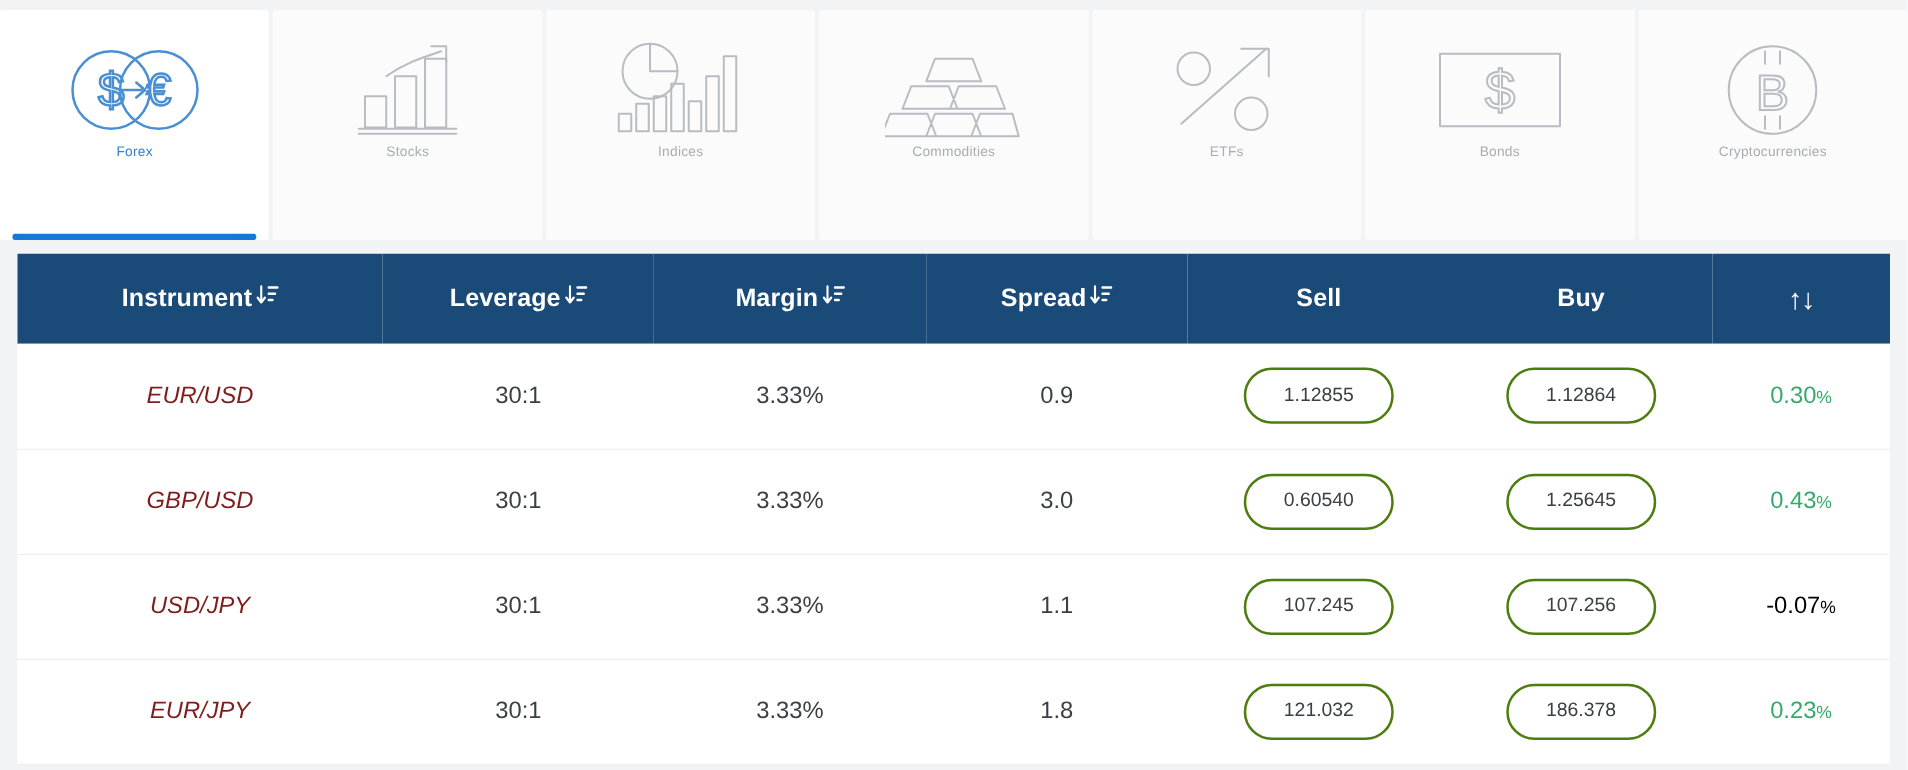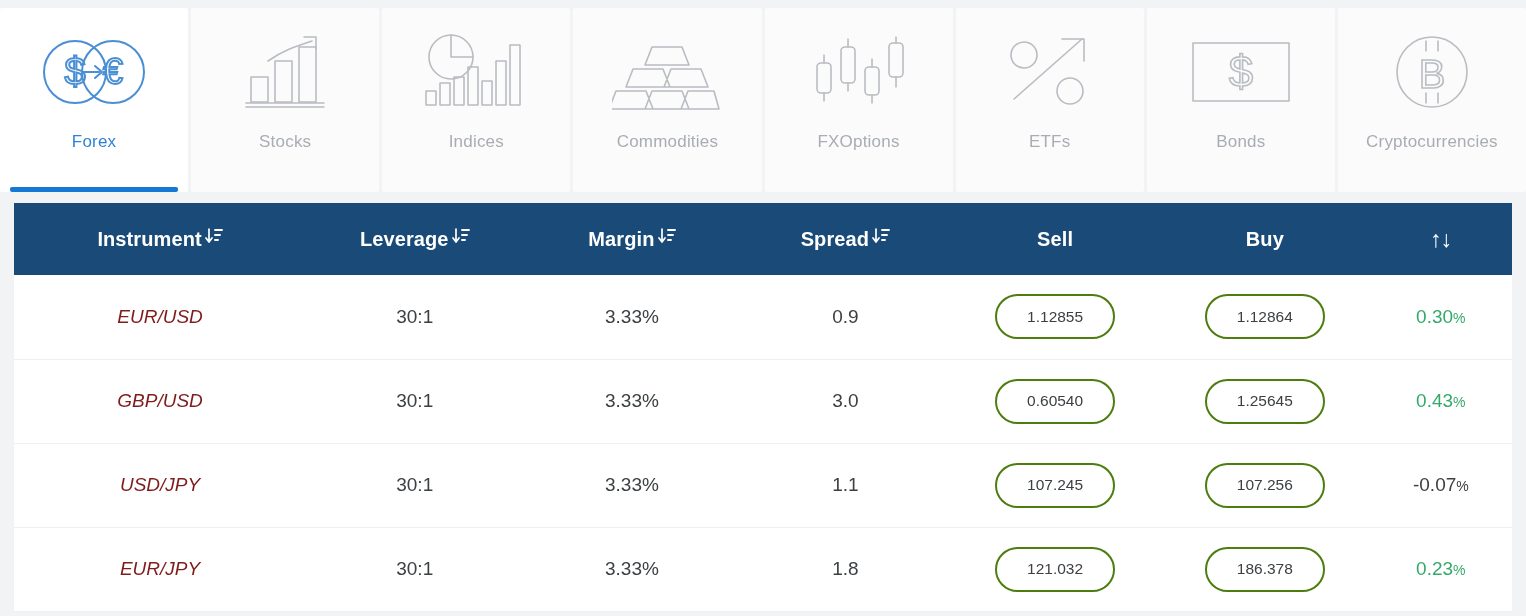--- a/index.html
+++ b/index.html
@@ -33,24 +33,24 @@
   }
   .tab-card.inactive { background: #fbfbfc; }
 
   .tab-icon {
     height: 84px;
     display: flex;
     align-items: center;
     justify-content: center;
   }
   .tab-label {
-    font-size: 17px;
+    font-size: 11px;
     color: #a9adb3;
     letter-spacing: .2px;
-    margin-top: 18px;
+    margin-top: 2px;
   }
   .tab-card.active .tab-label { color: #3083d4; }
 
   .active-bar {
     position: absolute;
     left: 10px;
     right: 10px;
     bottom: 0;
     height: 5px;
     background: #1578d3;
@@ -118,21 +118,21 @@
     border-radius: 24px;
     background: #ffffff;
     color: #3c4043;
     font-size: 15.5px;
     cursor: pointer;
   }
 
   .change { font-size: 19px; white-space: nowrap; }
   .change .pct { font-size: 14px; }
   .change.up   { color: #35a96a; text-align: right; }
-  .change.down { color: #404040; }
+  .change.down { color: #000000; }
 
   .arrows { font-size: 23px; font-weight: normal; letter-spacing: -1px; }
 </style>
 </head>
 <body>
 
 <div class="tab-strip" id="tab-strip">
     <div class="tab-card active">
       <div class="tab-icon">
         <svg width="110" height="78" viewBox="0 0 110 78">
@@ -178,35 +178,20 @@
     </div>
     <div class="tab-card inactive">
       <div class="tab-icon">
         <svg width="110" height="78" viewBox="0 0 110 78">
         <path d="M40 14h30l7 18H33z" fill="none" stroke="#b9bcc1" stroke-width="1.6" stroke-linejoin="round" stroke-linecap="round"></path>
         <path d="M21 36h30l7 18H14z M59 36h30l7 18H52z" fill="none" stroke="#b9bcc1" stroke-width="1.6" stroke-linejoin="round" stroke-linecap="round"></path>
         <path d="M4 58h30l7 18H-3z M40 58h30l7 18H33z M76 58h26l5 18H69z" fill="none" stroke="#b9bcc1" stroke-width="1.6" stroke-linejoin="round" stroke-linecap="round"></path>
       </svg>
       </div>
       <div class="tab-label">Commodities</div>
-    </div>
-    <div class="tab-card inactive">
-      <div class="tab-icon">
-        <svg width="100" height="78" viewBox="0 0 100 78">
-        <rect x="8" y="30" width="14" height="30" rx="4" fill="none" stroke="#b9bcc1" stroke-width="1.6" stroke-linejoin="round" stroke-linecap="round"></rect>
-          <path d="M15 22v8 M15 60v8" fill="none" stroke="#b9bcc1" stroke-width="1.6" stroke-linejoin="round" stroke-linecap="round"></path>
-        <rect x="32" y="14" width="14" height="36" rx="4" fill="none" stroke="#b9bcc1" stroke-width="1.6" stroke-linejoin="round" stroke-linecap="round"></rect>
-          <path d="M39 6v8 M39 50v8" fill="none" stroke="#b9bcc1" stroke-width="1.6" stroke-linejoin="round" stroke-linecap="round"></path>
-        <rect x="56" y="34" width="14" height="28" rx="4" fill="none" stroke="#b9bcc1" stroke-width="1.6" stroke-linejoin="round" stroke-linecap="round"></rect>
-          <path d="M63 26v8 M63 62v8" fill="none" stroke="#b9bcc1" stroke-width="1.6" stroke-linejoin="round" stroke-linecap="round"></path>
-        <rect x="80" y="10" width="14" height="34" rx="4" fill="none" stroke="#b9bcc1" stroke-width="1.6" stroke-linejoin="round" stroke-linecap="round"></rect>
-          <path d="M87 4v6 M87 44v10" fill="none" stroke="#b9bcc1" stroke-width="1.6" stroke-linejoin="round" stroke-linecap="round"></path>
-      </svg>
-      </div>
-      <div class="tab-label">FXOptions</div>
     </div>
     <div class="tab-card inactive">
       <div class="tab-icon">
         <svg width="92" height="78" viewBox="0 0 92 78">
         <circle cx="20" cy="22" r="13" fill="none" stroke="#b9bcc1" stroke-width="1.6" stroke-linejoin="round" stroke-linecap="round"></circle>
           <circle cx="66" cy="58" r="13" fill="none" stroke="#b9bcc1" stroke-width="1.6" stroke-linejoin="round" stroke-linecap="round"></circle>
         <path d="M10 66L78 6" fill="none" stroke="#b9bcc1" stroke-width="1.6" stroke-linejoin="round" stroke-linecap="round"></path>
           <path d="M58 6h22v22" fill="none" stroke="#b9bcc1" stroke-width="1.6" stroke-linejoin="round" stroke-linecap="round"></path>
       </svg>
       </div>

